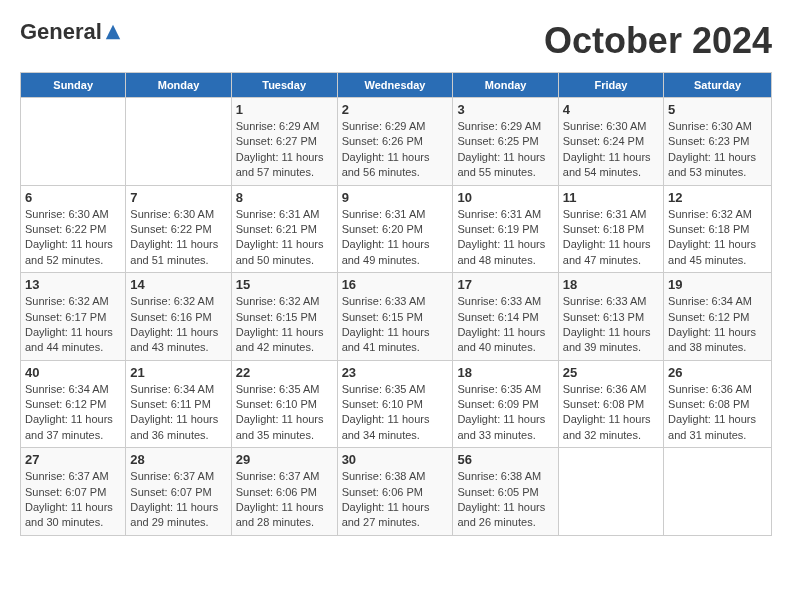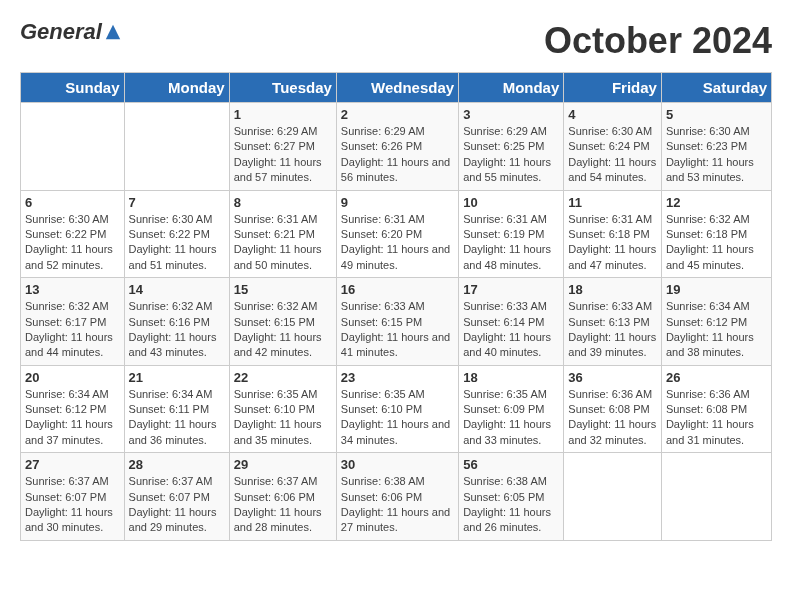--- a/index.html
+++ b/index.html
@@ -18,21 +18,21 @@
     }
     .logo {
       display: flex;
       align-items: center;
     }
     .logo-text {
       font-size: 22px;
       font-weight: bold;
       line-height: 1.1;
     }
-    .logo-general { color: #333; font-style: italic; }
+    .logo-general { color: #333; }
     .logo-blue { color: #1a6faf; }
     .logo-icon {
       width: 18px;
       height: 18px;
       margin-left: 2px;
     }
     .title-block {
       text-align: left;
     }
     .month-title {
@@ -46,22 +46,22 @@
     }
     table {
       width: 100%;
       border-collapse: collapse;
       font-size: 11px;
     }
     thead tr th {
       background: #2a6db5;
       color: #fff;
       padding: 6px 4px;
-      text-align: right;
-      font-size: 15px;
+      text-align: center;
+      font-size: 11px;
       border: 1px solid #ccc;
     }
     tbody tr td {
       border: 1px solid #ccc;
       vertical-align: top;
       padding: 4px;
       height: 80px;
       background: #fff;
     }
     tbody tr:nth-child(odd) td {
@@ -194,41 +194,41 @@
           <span class="day-number">18</span>
           <div class="day-info">Sunrise: 6:33 AM<br>Sunset: 6:13 PM<br>Daylight: 11 hours and 39 minutes.</div>
         </td>
         <td>
           <span class="day-number">19</span>
           <div class="day-info">Sunrise: 6:34 AM<br>Sunset: 6:12 PM<br>Daylight: 11 hours and 38 minutes.</div>
         </td>
       </tr>
       <tr>
         <td>
-          <span class="day-number">20</span>
+          <span class="day-number">40</span>
           <div class="day-info">Sunrise: 6:34 AM<br>Sunset: 6:12 PM<br>Daylight: 11 hours and 37 minutes.</div>
         </td>
         <td>
           <span class="day-number">21</span>
           <div class="day-info">Sunrise: 6:34 AM<br>Sunset: 6:11 PM<br>Daylight: 11 hours and 36 minutes.</div>
         </td>
         <td>
           <span class="day-number">22</span>
           <div class="day-info">Sunrise: 6:35 AM<br>Sunset: 6:10 PM<br>Daylight: 11 hours and 35 minutes.</div>
         </td>
         <td>
           <span class="day-number">23</span>
           <div class="day-info">Sunrise: 6:35 AM<br>Sunset: 6:10 PM<br>Daylight: 11 hours and 34 minutes.</div>
         </td>
         <td>
           <span class="day-number">18</span>
           <div class="day-info">Sunrise: 6:35 AM<br>Sunset: 6:09 PM<br>Daylight: 11 hours and 33 minutes.</div>
         </td>
         <td>
-          <span class="day-number">36</span>
+          <span class="day-number">25</span>
           <div class="day-info">Sunrise: 6:36 AM<br>Sunset: 6:08 PM<br>Daylight: 11 hours and 32 minutes.</div>
         </td>
         <td>
           <span class="day-number">26</span>
           <div class="day-info">Sunrise: 6:36 AM<br>Sunset: 6:08 PM<br>Daylight: 11 hours and 31 minutes.</div>
         </td>
       </tr>
       <tr>
         <td>
           <span class="day-number">27</span>

